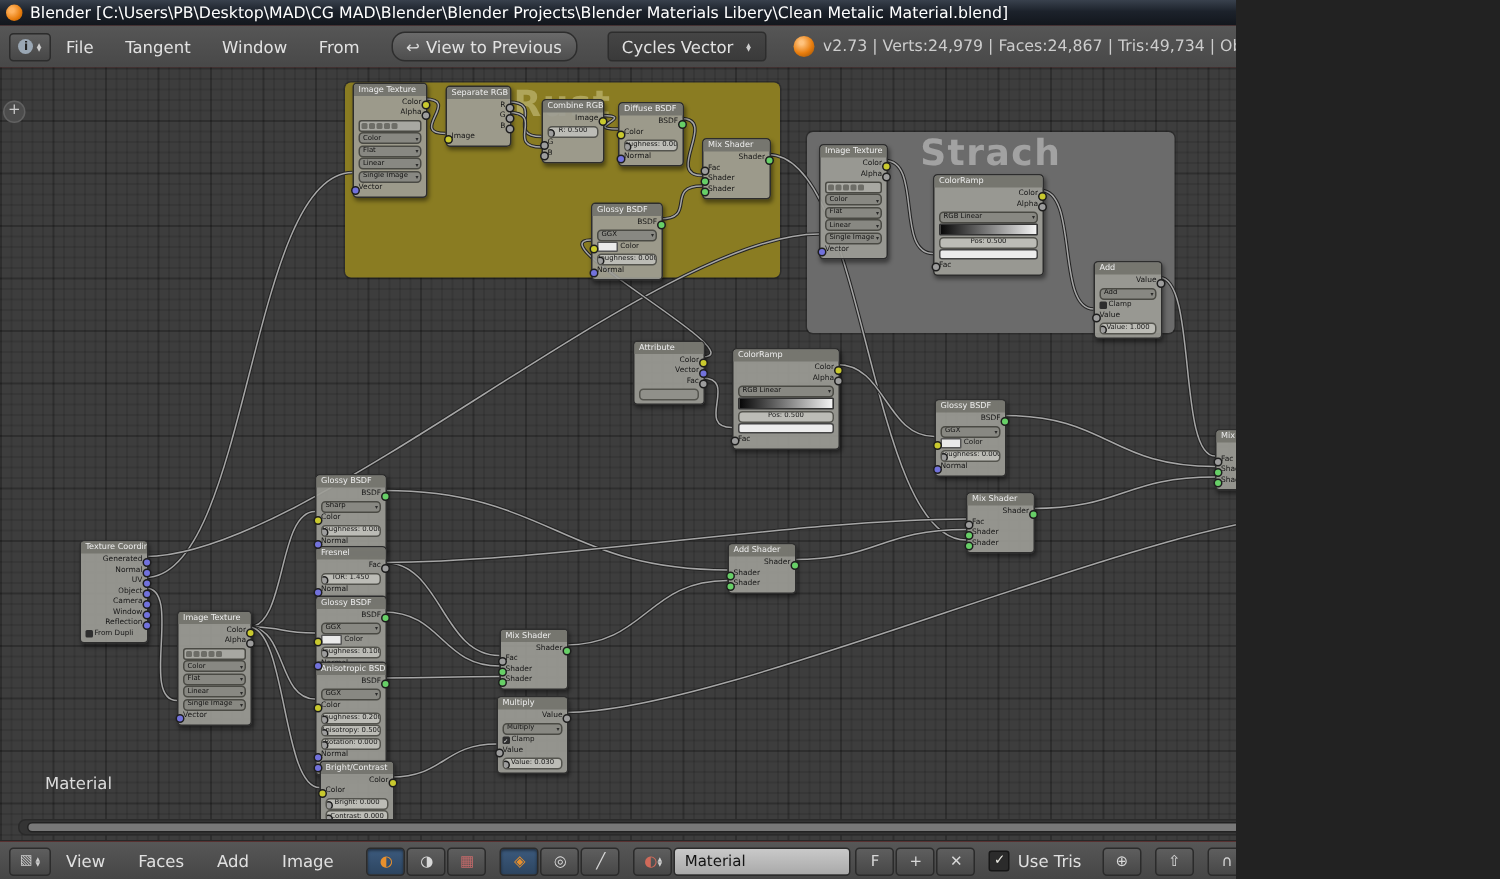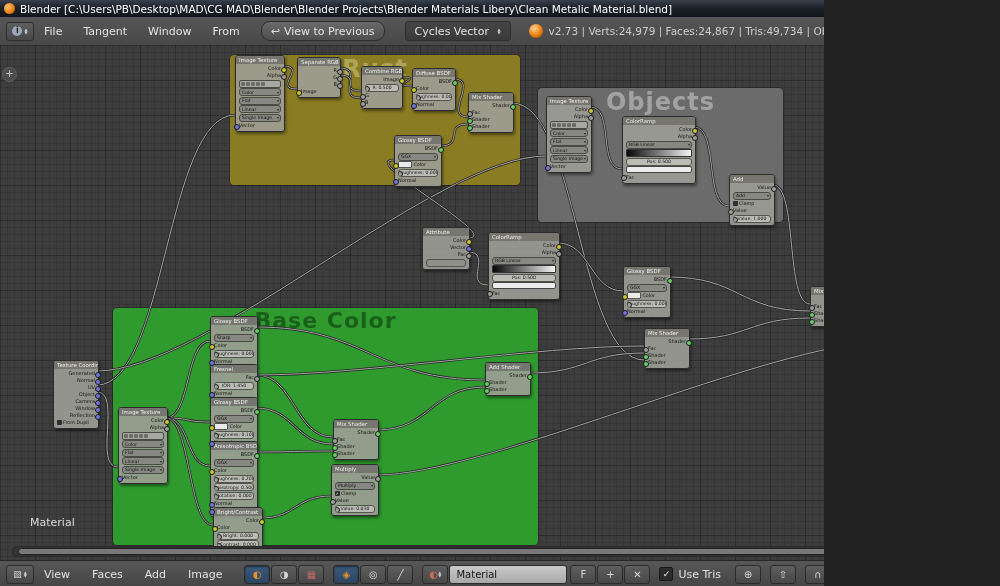--- a/index.html
+++ b/index.html
@@ -153,24 +153,21 @@
     <div class="hscroll">
         <span class="sbar"></span>
       </div>
     <div class="vscroll">
         <span class="sbar"></span>
       </div>
   <div class="frame" style="left: 230px; top: 10px; width: 290px; height: 130px; background: rgb(138, 124, 34);">
         <div class="flabel" style="color: rgba(220, 215, 160, 0.45); font-size: 24px;">Rust</div>
       </div>
       <div class="frame" style="left: 538px; top: 43px; width: 245px; height: 134px; background: rgb(107, 107, 107);">
-        <div class="flabel" style="color: rgba(230, 230, 230, 0.45); font-size: 24px;">Objects</div>
-      </div>
-      <div class="frame" style="left: 113px; top: 263px; width: 425px; height: 237px; background: rgb(47, 155, 47);">
-        <div class="flabel" style="color: rgba(10, 45, 10, 0.55); font-size: 22px;">Base Color</div>
+        <div class="flabel" style="color: rgba(230, 230, 230, 0.45); font-size: 24px;">Strach</div>
       </div>
       <svg id="links" width="1000" height="515">
         <path d="M283,21 C308,21 272,44 297,44" class="lk-dark"></path>
         <path d="M283,21 C308,21 272,44 297,44" class="lk-light"></path>
         <path d="M339,23 C364,23 336,46 361,46" class="lk-dark"></path>
         <path d="M339,23 C364,23 336,46 361,46" class="lk-light"></path>
         <path d="M339,30 C364,30 336,53 361,53" class="lk-dark"></path>
         <path d="M339,30 C364,30 336,53 361,53" class="lk-light"></path>
         <path d="M401,32 C426,32 387,41 412,41" class="lk-dark"></path>
         <path d="M401,32 C426,32 387,41 412,41" class="lk-light"></path>

